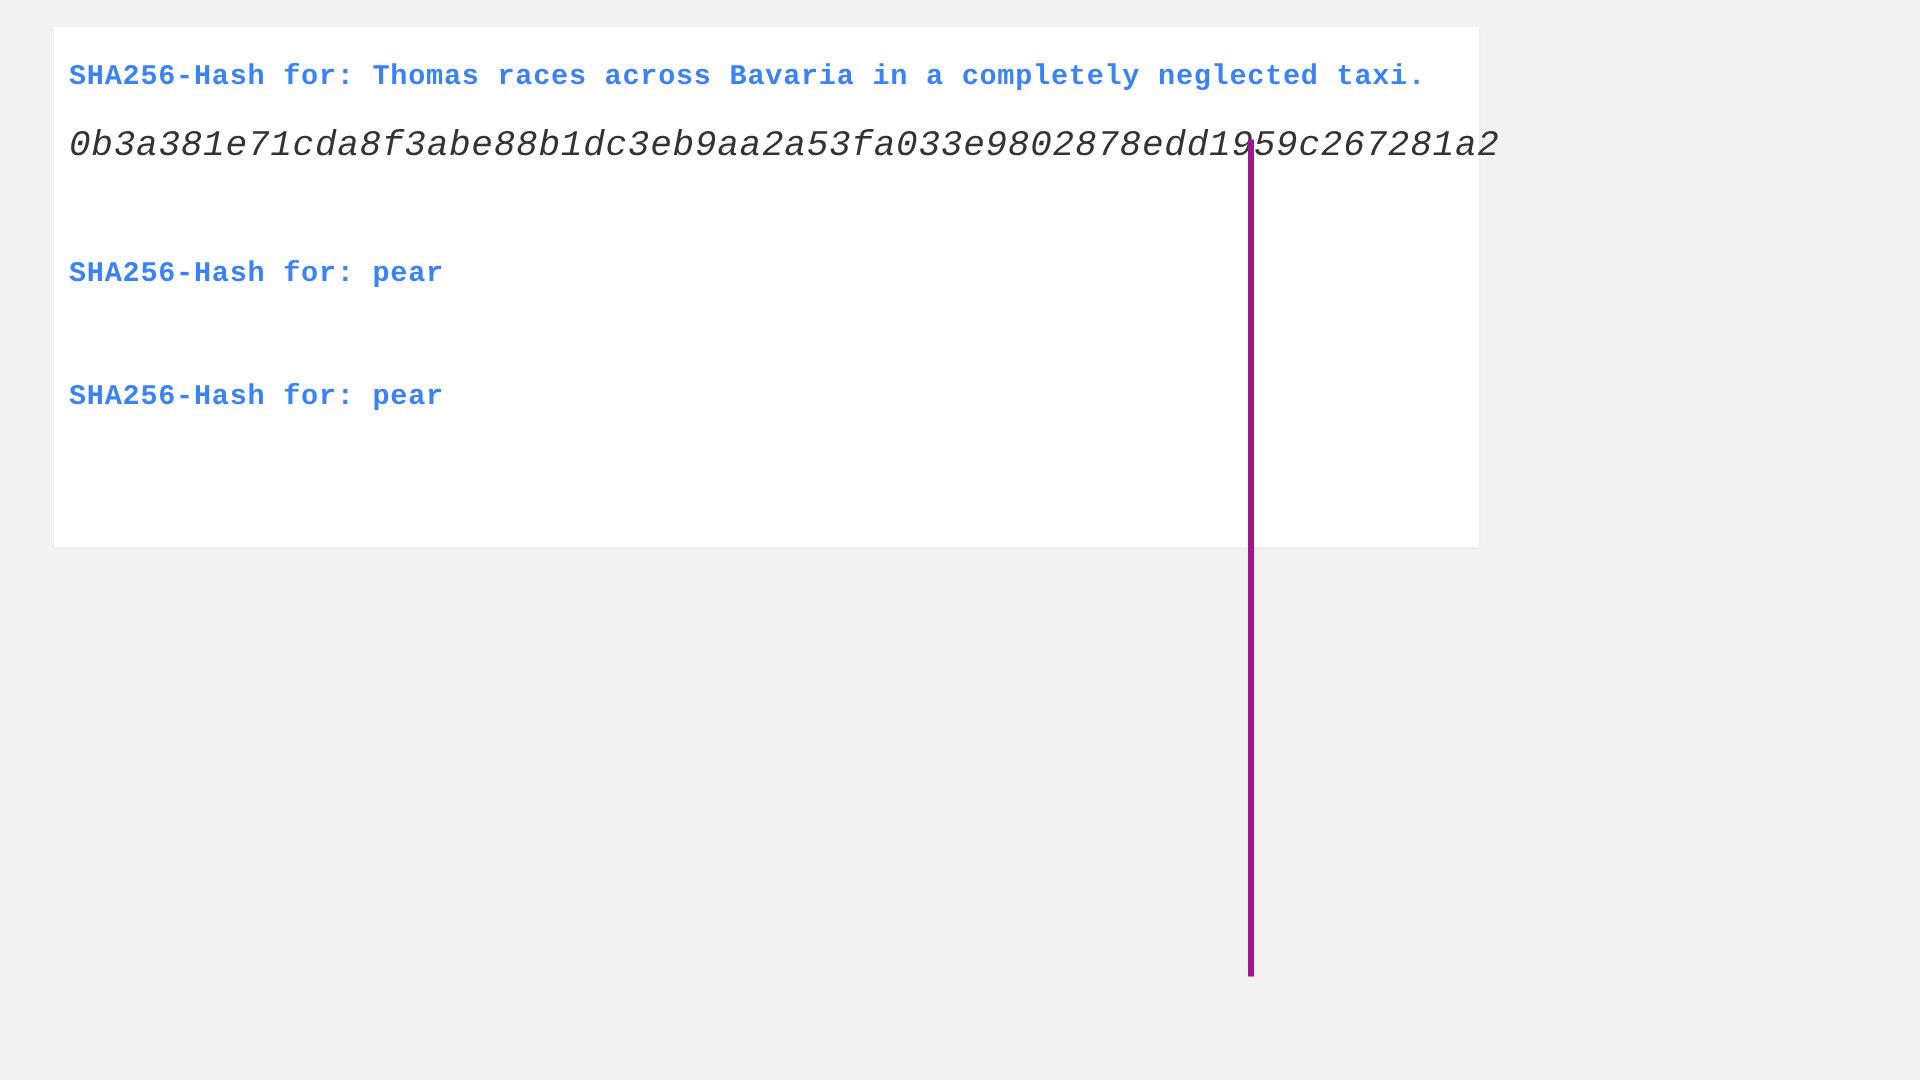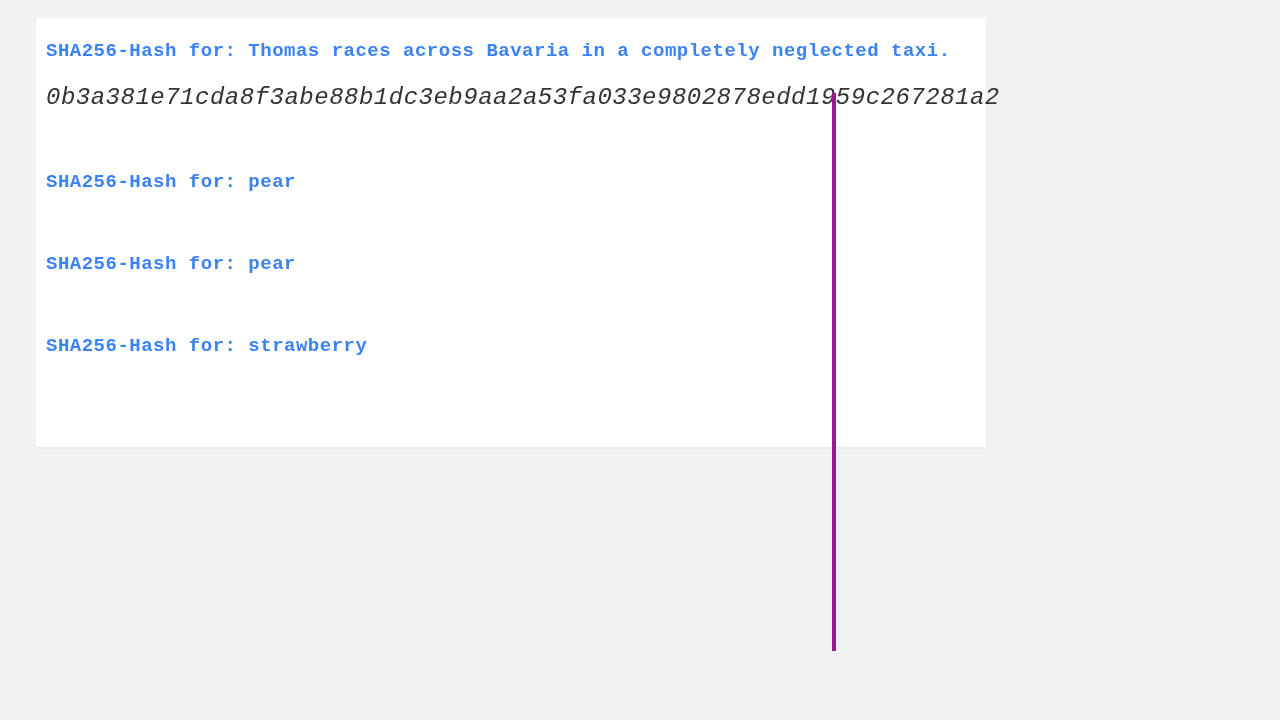--- a/index.html
+++ b/index.html
@@ -79,19 +79,16 @@
     </div>
   </div>
 
   <div class="entry">
     <div class="heading">
       <span class="prefix">SHA256-Hash for: </span><span class="input">pear</span>
     </div>
   </div>
 
   <div class="entry">
-    <div class="heading">
-      <span class="prefix">SHA256-Hash for: </span><span class="input">strawberry</span>
-    </div>
   </div>
 
   <div class="vline"></div>
 </div>
 
 </body></html>

